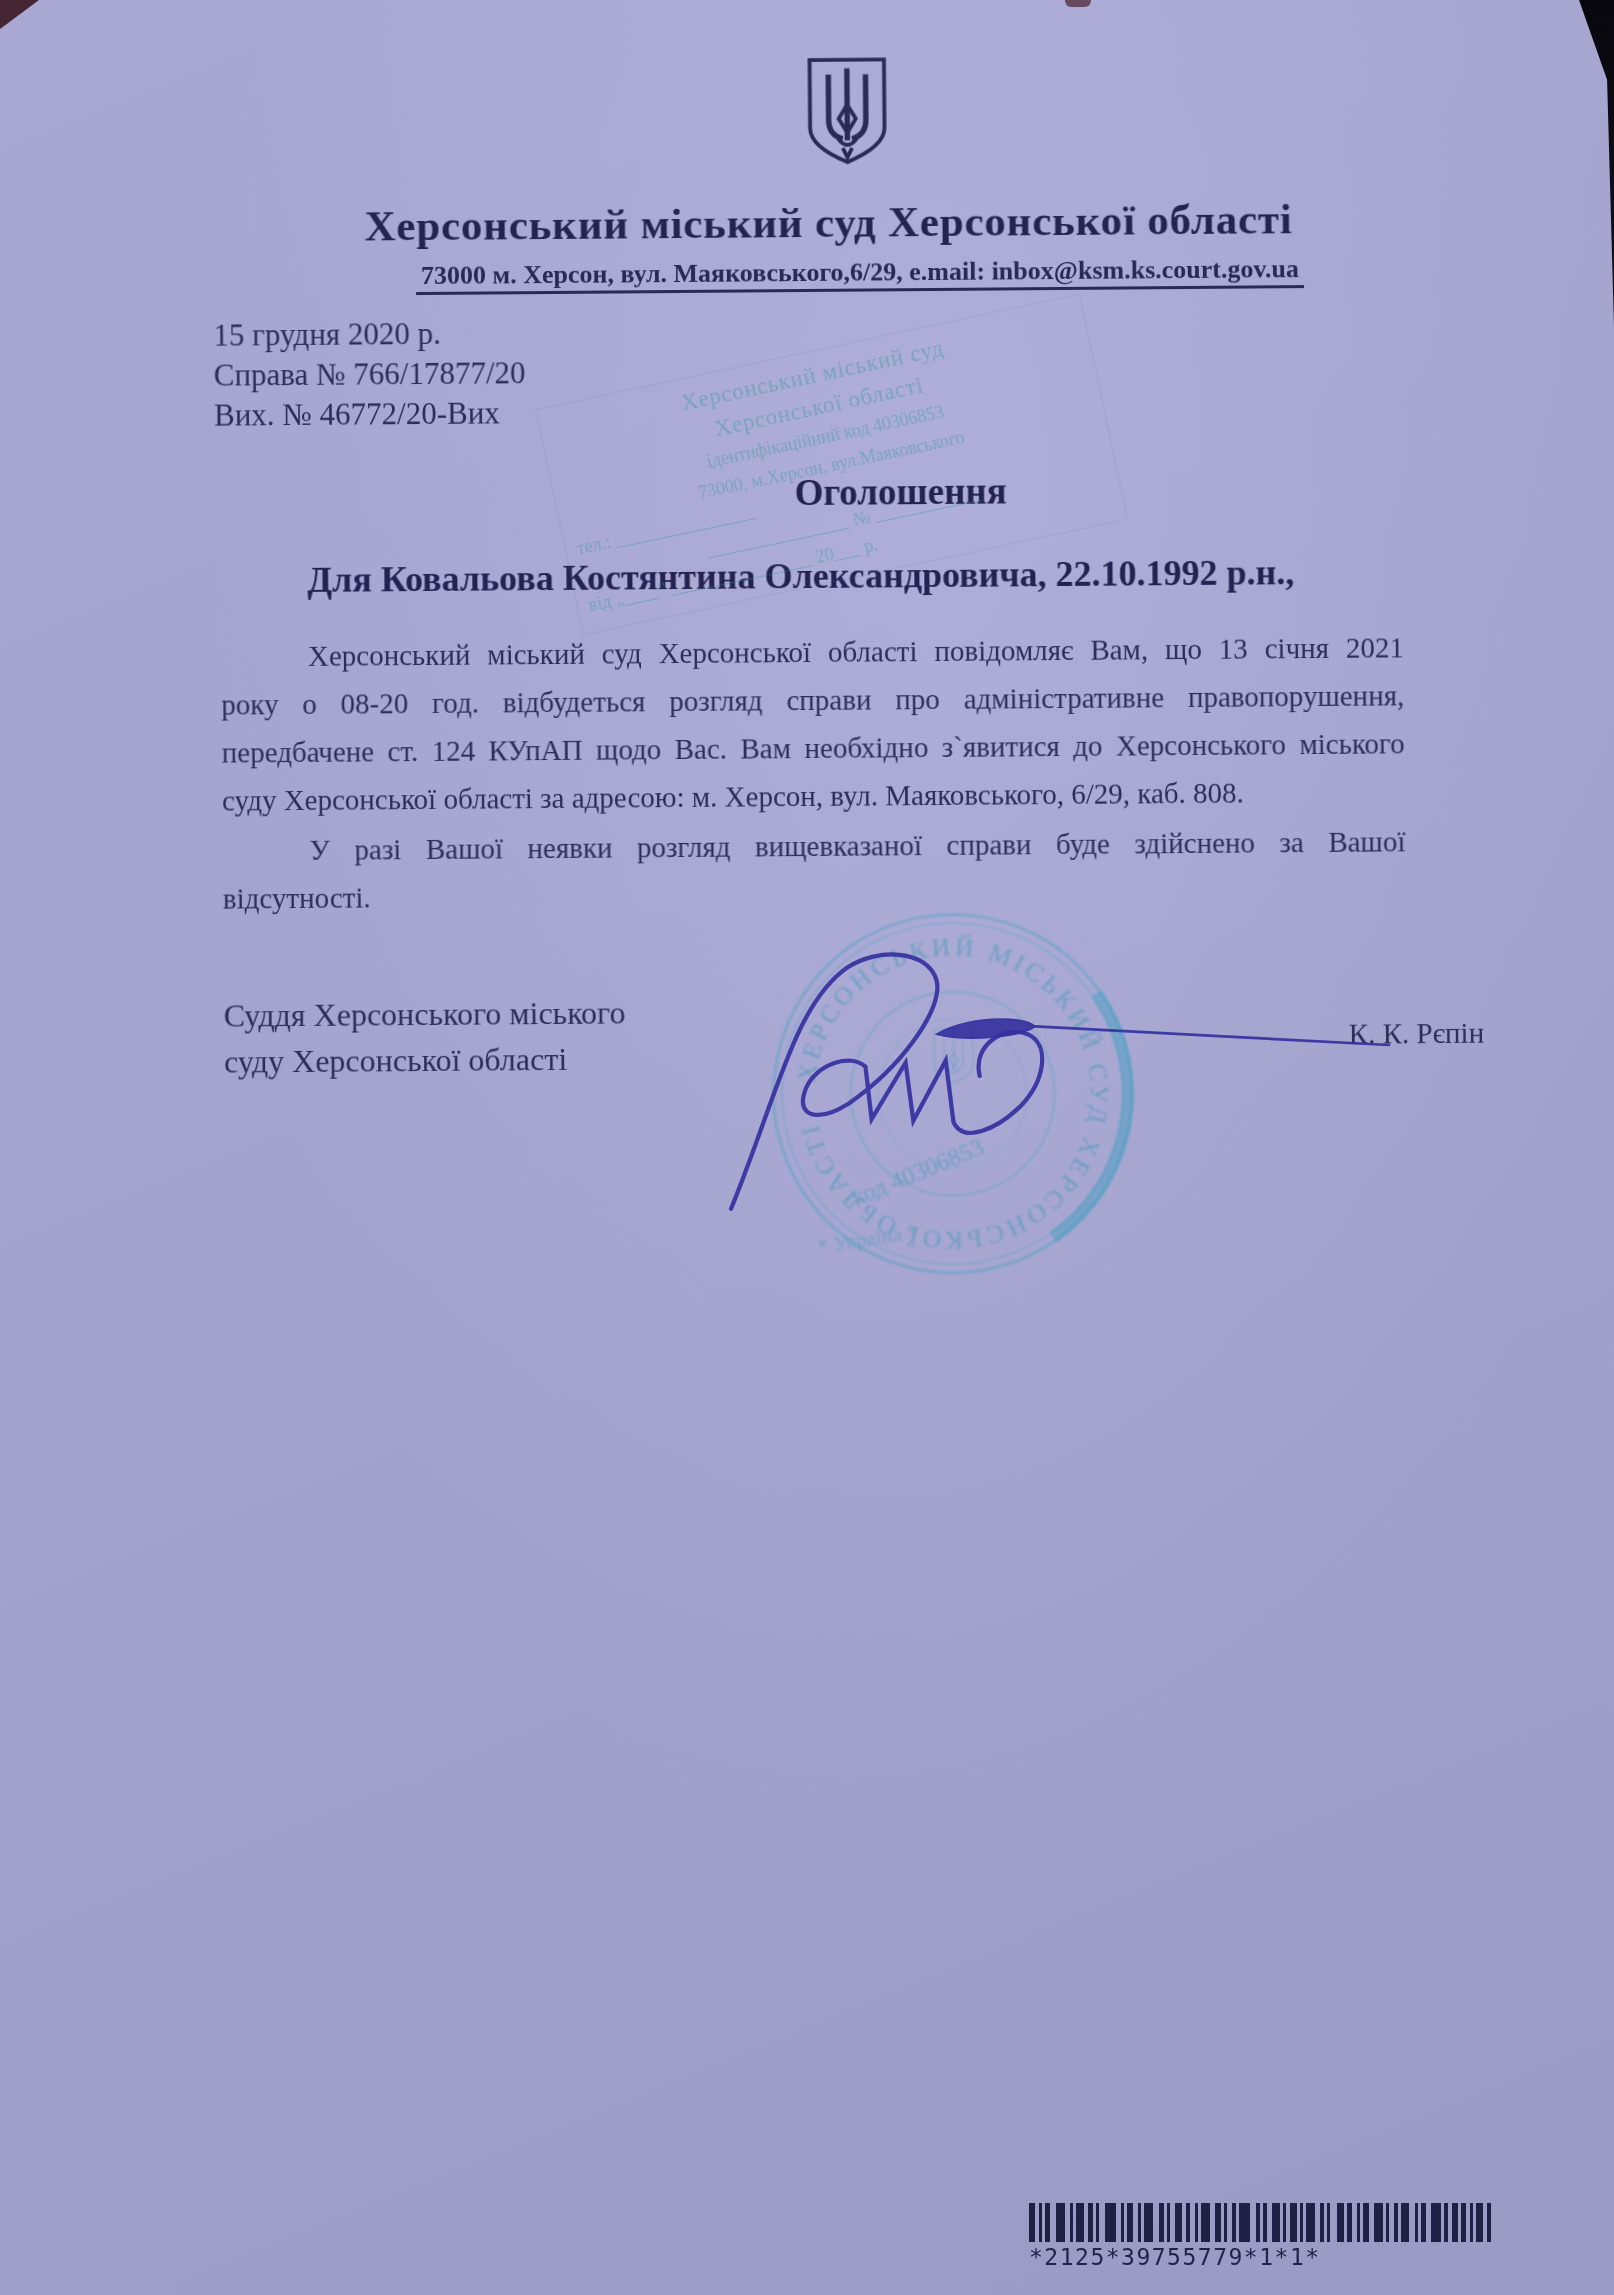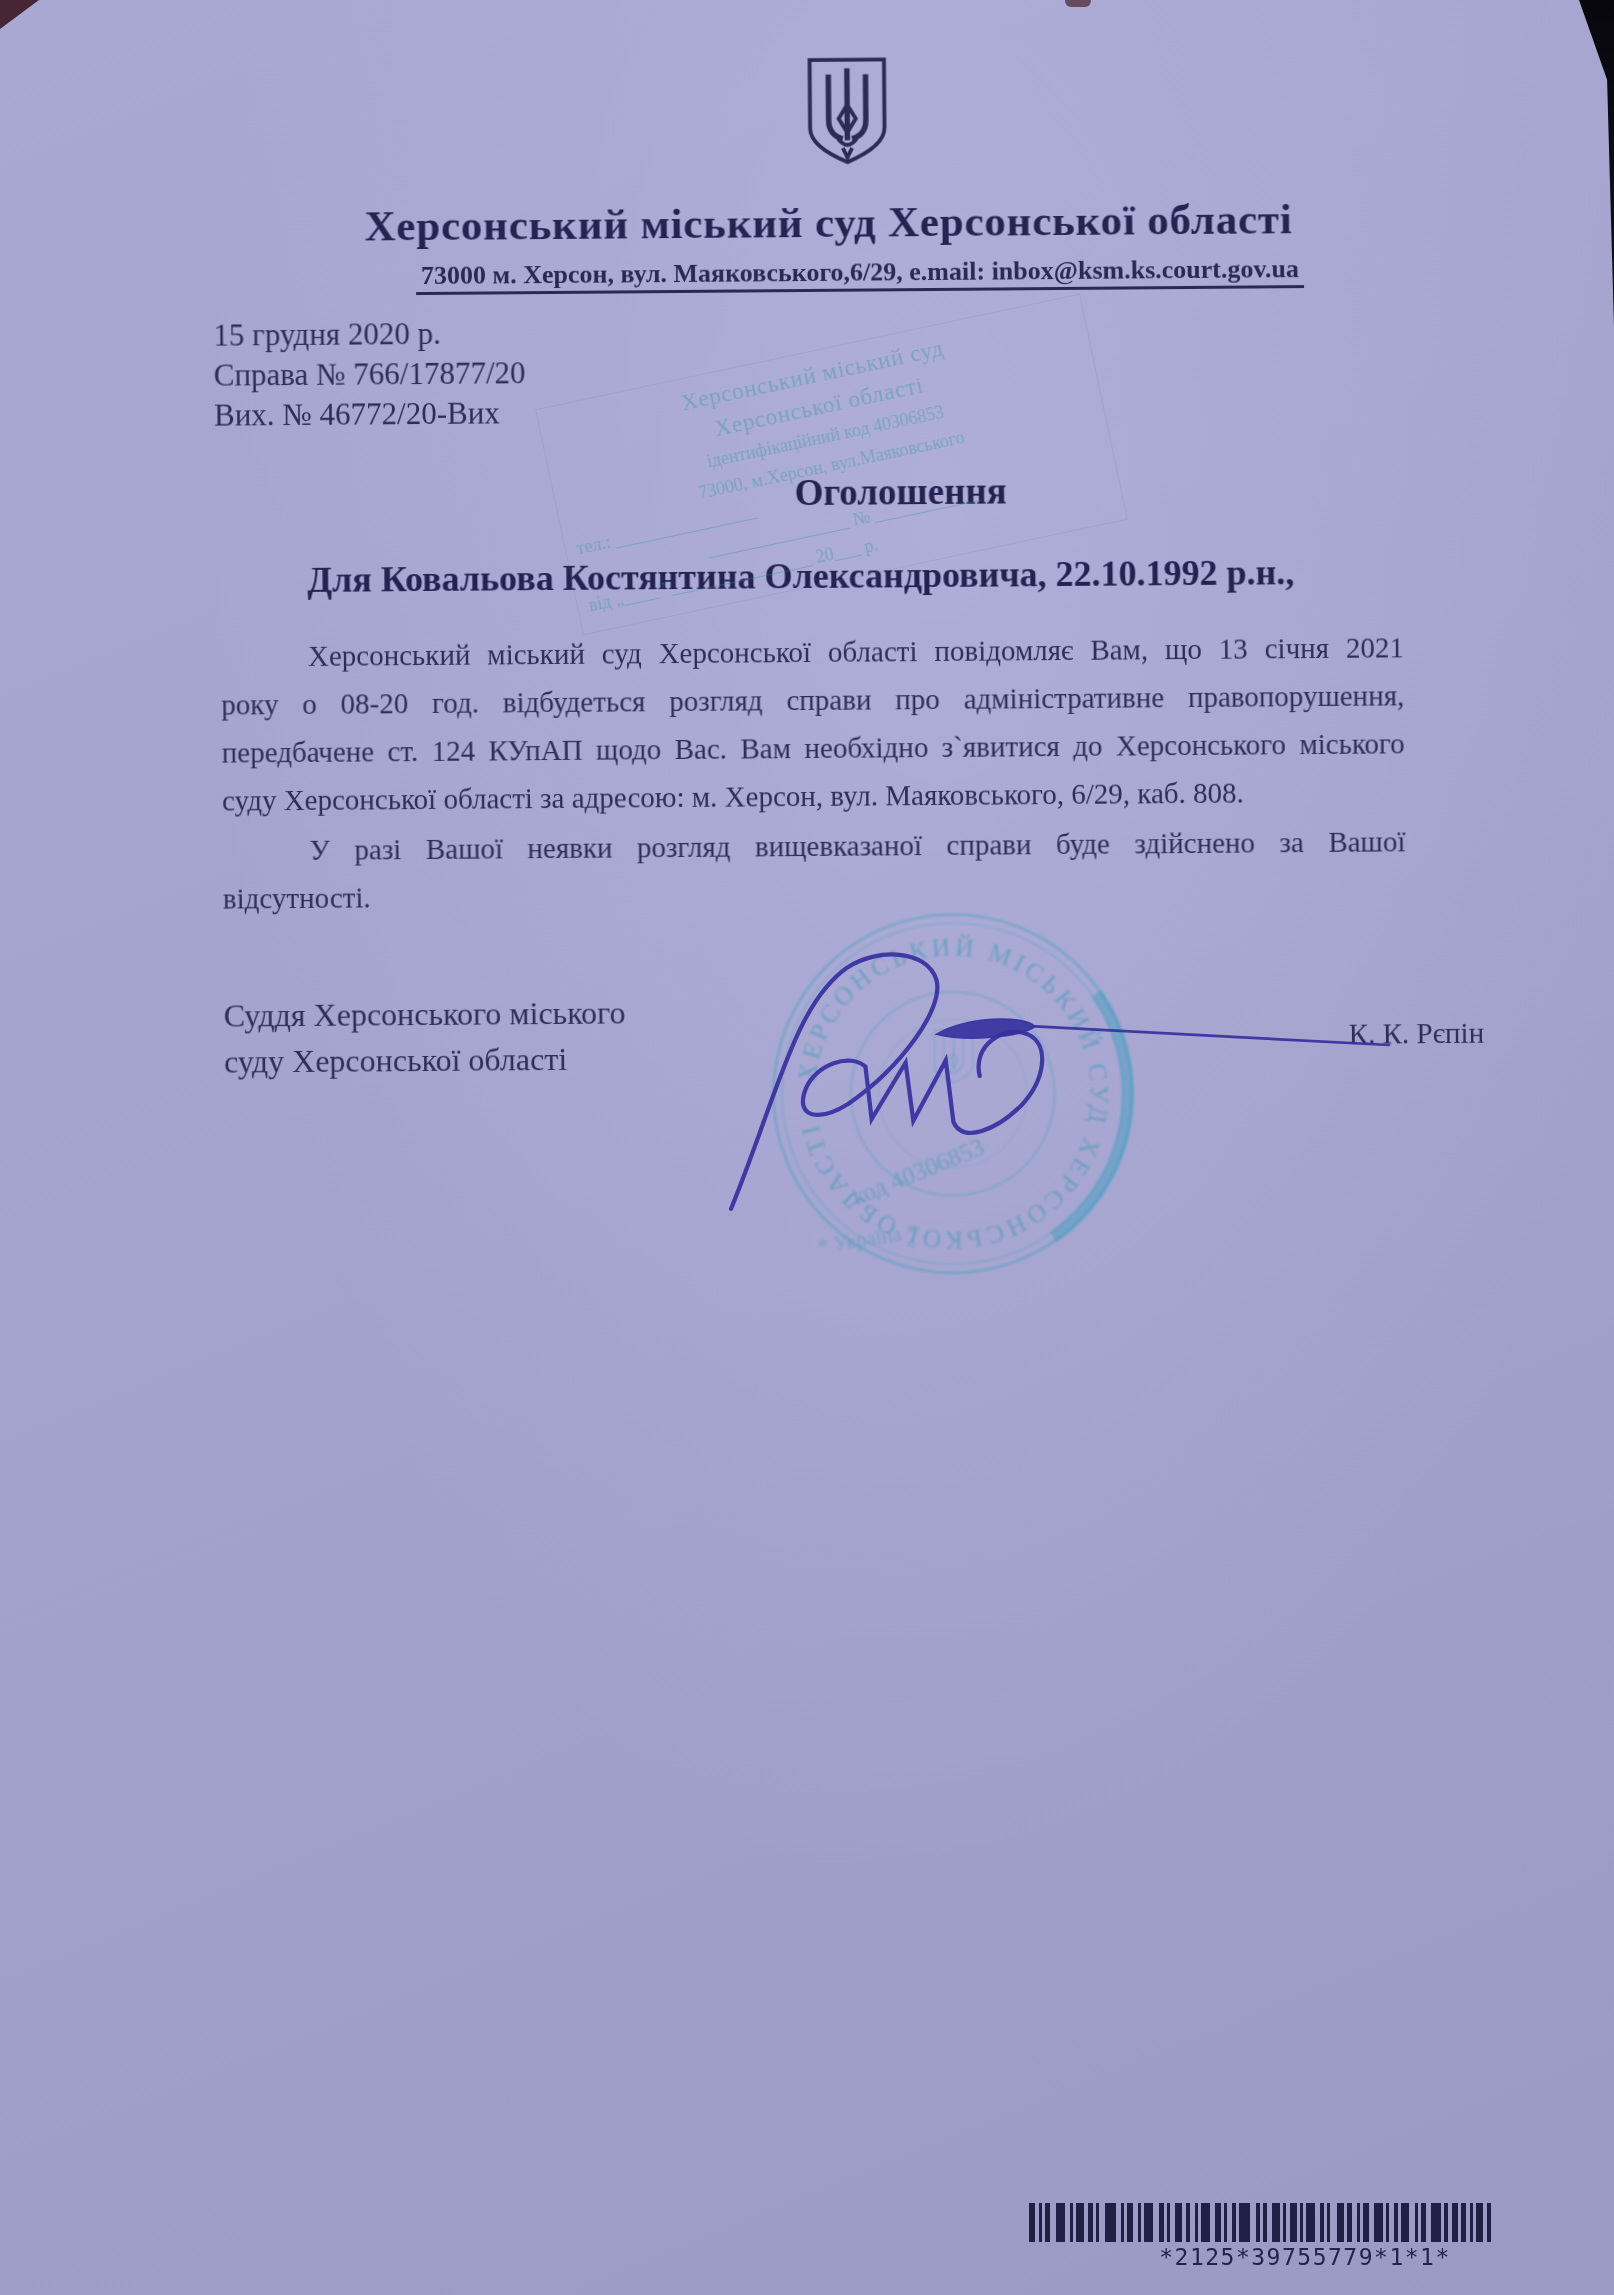--- a/index.html
+++ b/index.html
@@ -53,21 +53,21 @@
     font-family:"Liberation Serif",serif;}
   .entry-stamp .big{font-size:23px;line-height:32px;letter-spacing:0.8px;}
   .entry-stamp .sml{font-size:18px;line-height:29px;}
   .entry-stamp .lft{text-align:left;}
 
   .seal-sig{position:absolute;left:680px;top:889px;}
 
   .barcode-wrap{position:absolute;left:1029px;top:2203px;width:552px;}
   .bars{height:39px;width:552px;overflow:hidden;white-space:nowrap;font-size:0;}
   .bars i{display:inline-block;height:39px;background:#201f44;}
-  .caption{margin-top:1.5px;text-align:center;font-family:"DejaVu Sans Mono",monospace;
+  .caption{margin-top:1.5px;text-align:left;font-family:"DejaVu Sans Mono",monospace;
     font-size:23px;letter-spacing:1.5px;color:#232248;}
 </style>
 </head>
 <body>
 
 <div class="photo">
   <div class="paper"></div>
   <div class="edge-tr"></div>
   <div class="edge-tl"></div>
   <div class="edge-speck"></div>

